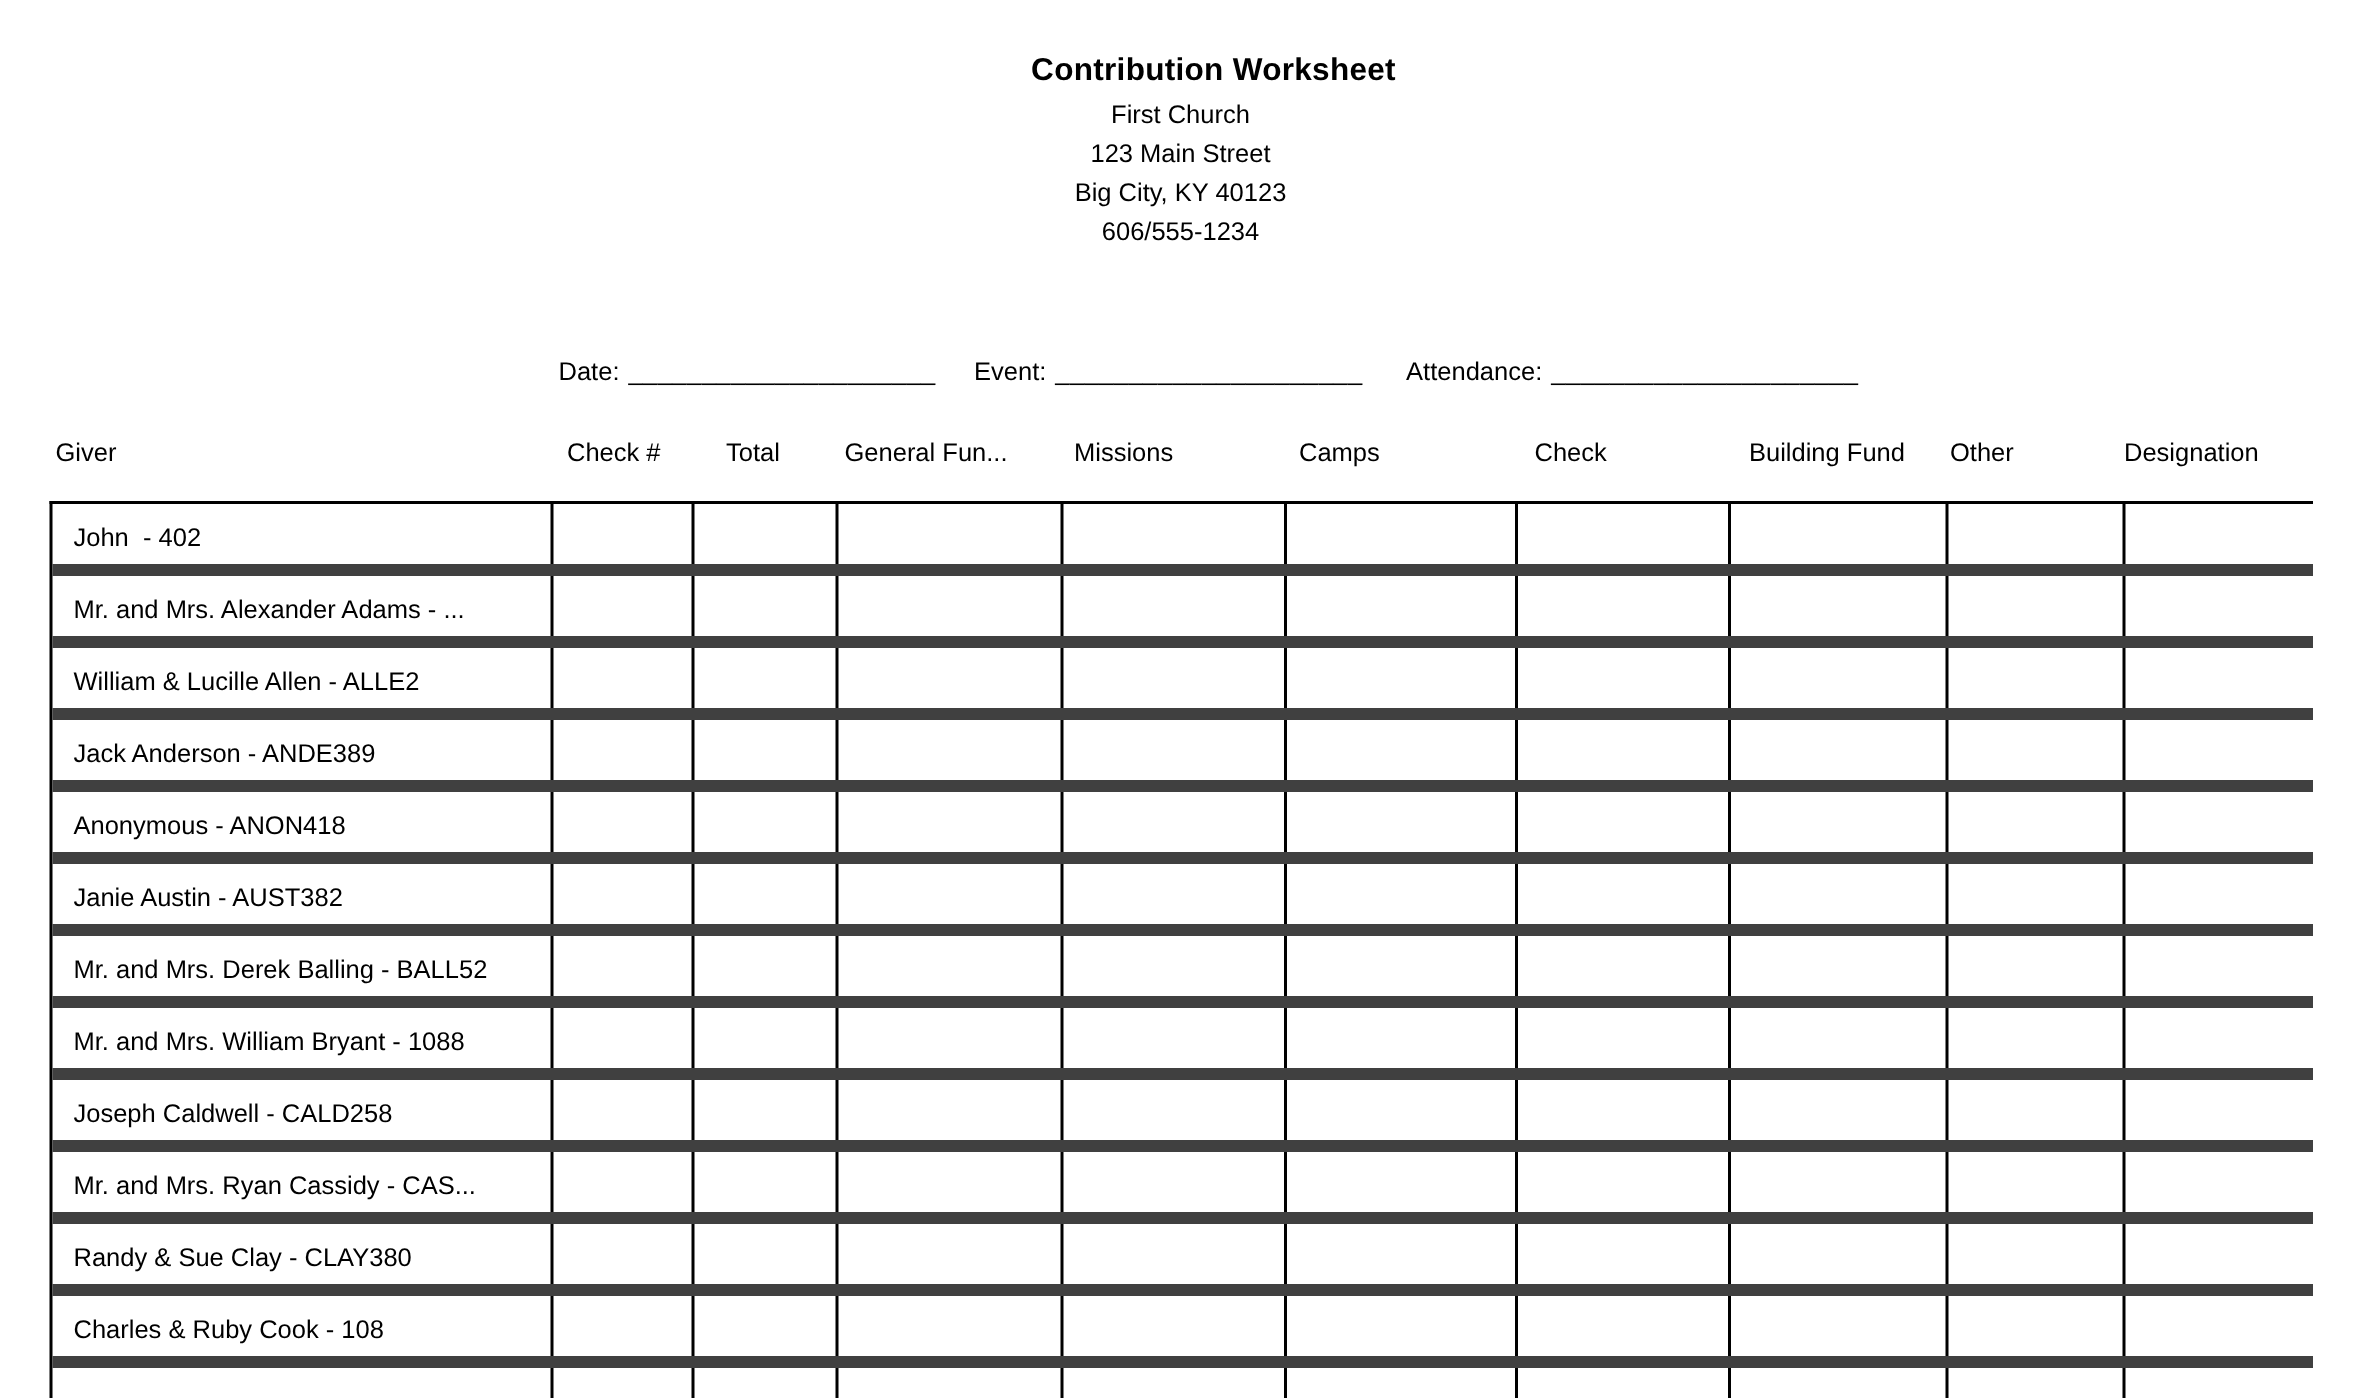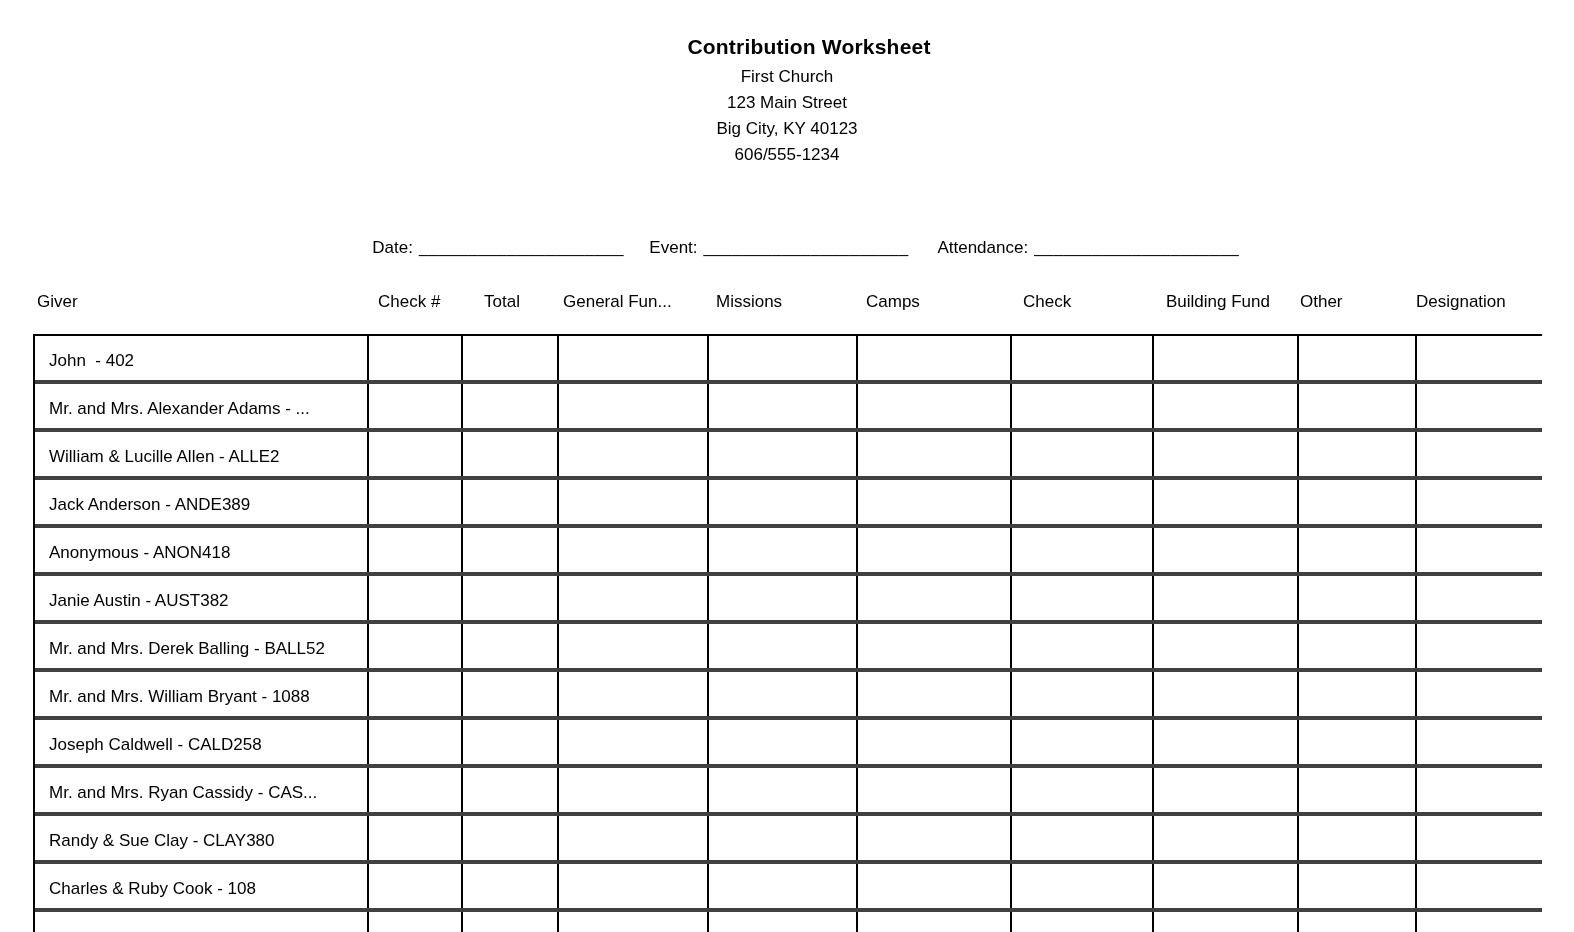--- a/index.html
+++ b/index.html
@@ -25,21 +25,21 @@
 
   
   .col-headers { position: absolute; top: 292px; left: 0; width: 100%; height: 22px; font-size: 17px; }
   .col-h { position: absolute; top: 0; white-space: nowrap; }
 
   
   .sheet {
     position: absolute; left: 33px; top: 334px; width: 1509px;
     border-top: 2px solid #000; border-left: 2px solid #000;
   }
-  .row { display: flex; height: 48px; border-bottom: 4px solid #404040; }
+  .row { display: flex; height: 48px; border-bottom: 8px solid #404040; }
   .cell { height: 100%; border-right: 2px solid #000; }
   .cell:last-child { border-right: none; }
   .giver {
     width: 334px; display: flex; align-items: center;
     padding-left: 14px; padding-top: 5px;
     font-size: 17px; white-space: pre; overflow: hidden;
   }
   .w1 { width: 94px; }  .w2 { width: 96px; }  .w3 { width: 150px; }
   .w4 { width: 149px; } .w5 { width: 154px; } .w6 { width: 142px; }
   .w7 { width: 145px; } .w8 { width: 118px; } .w9 { width: 125px; }

